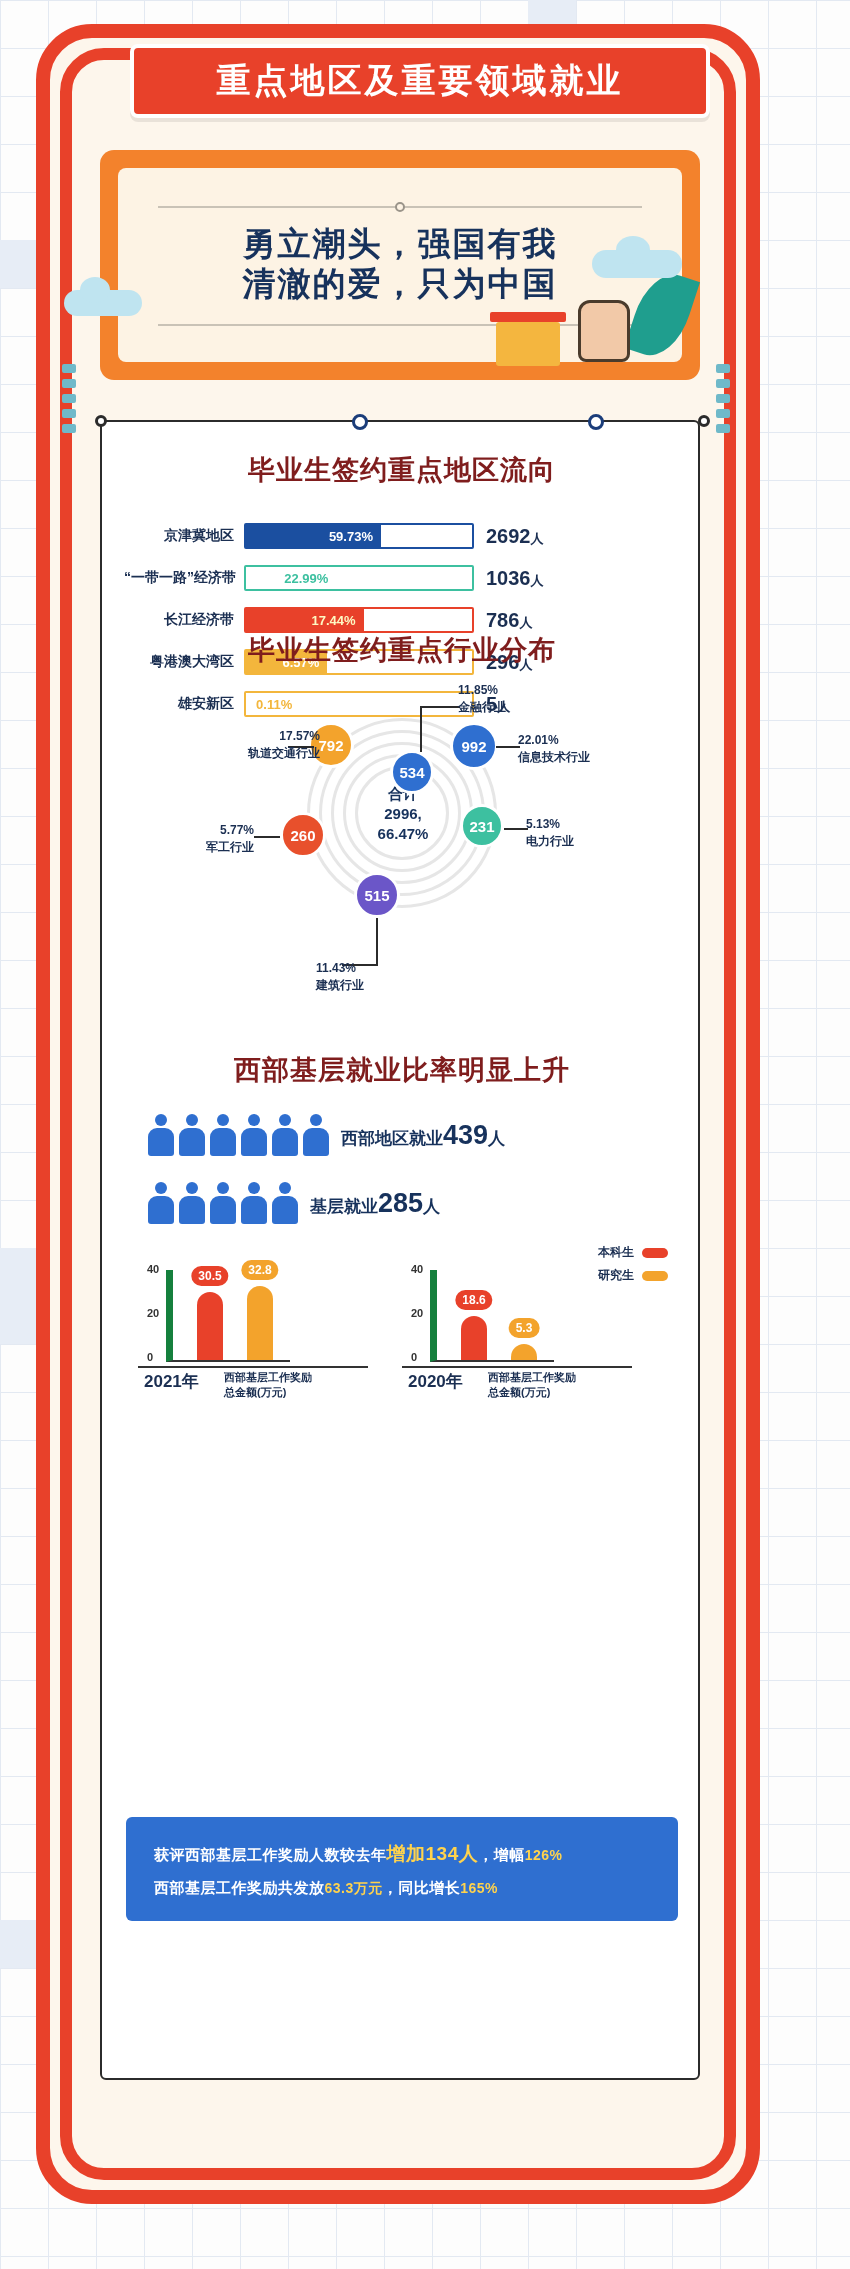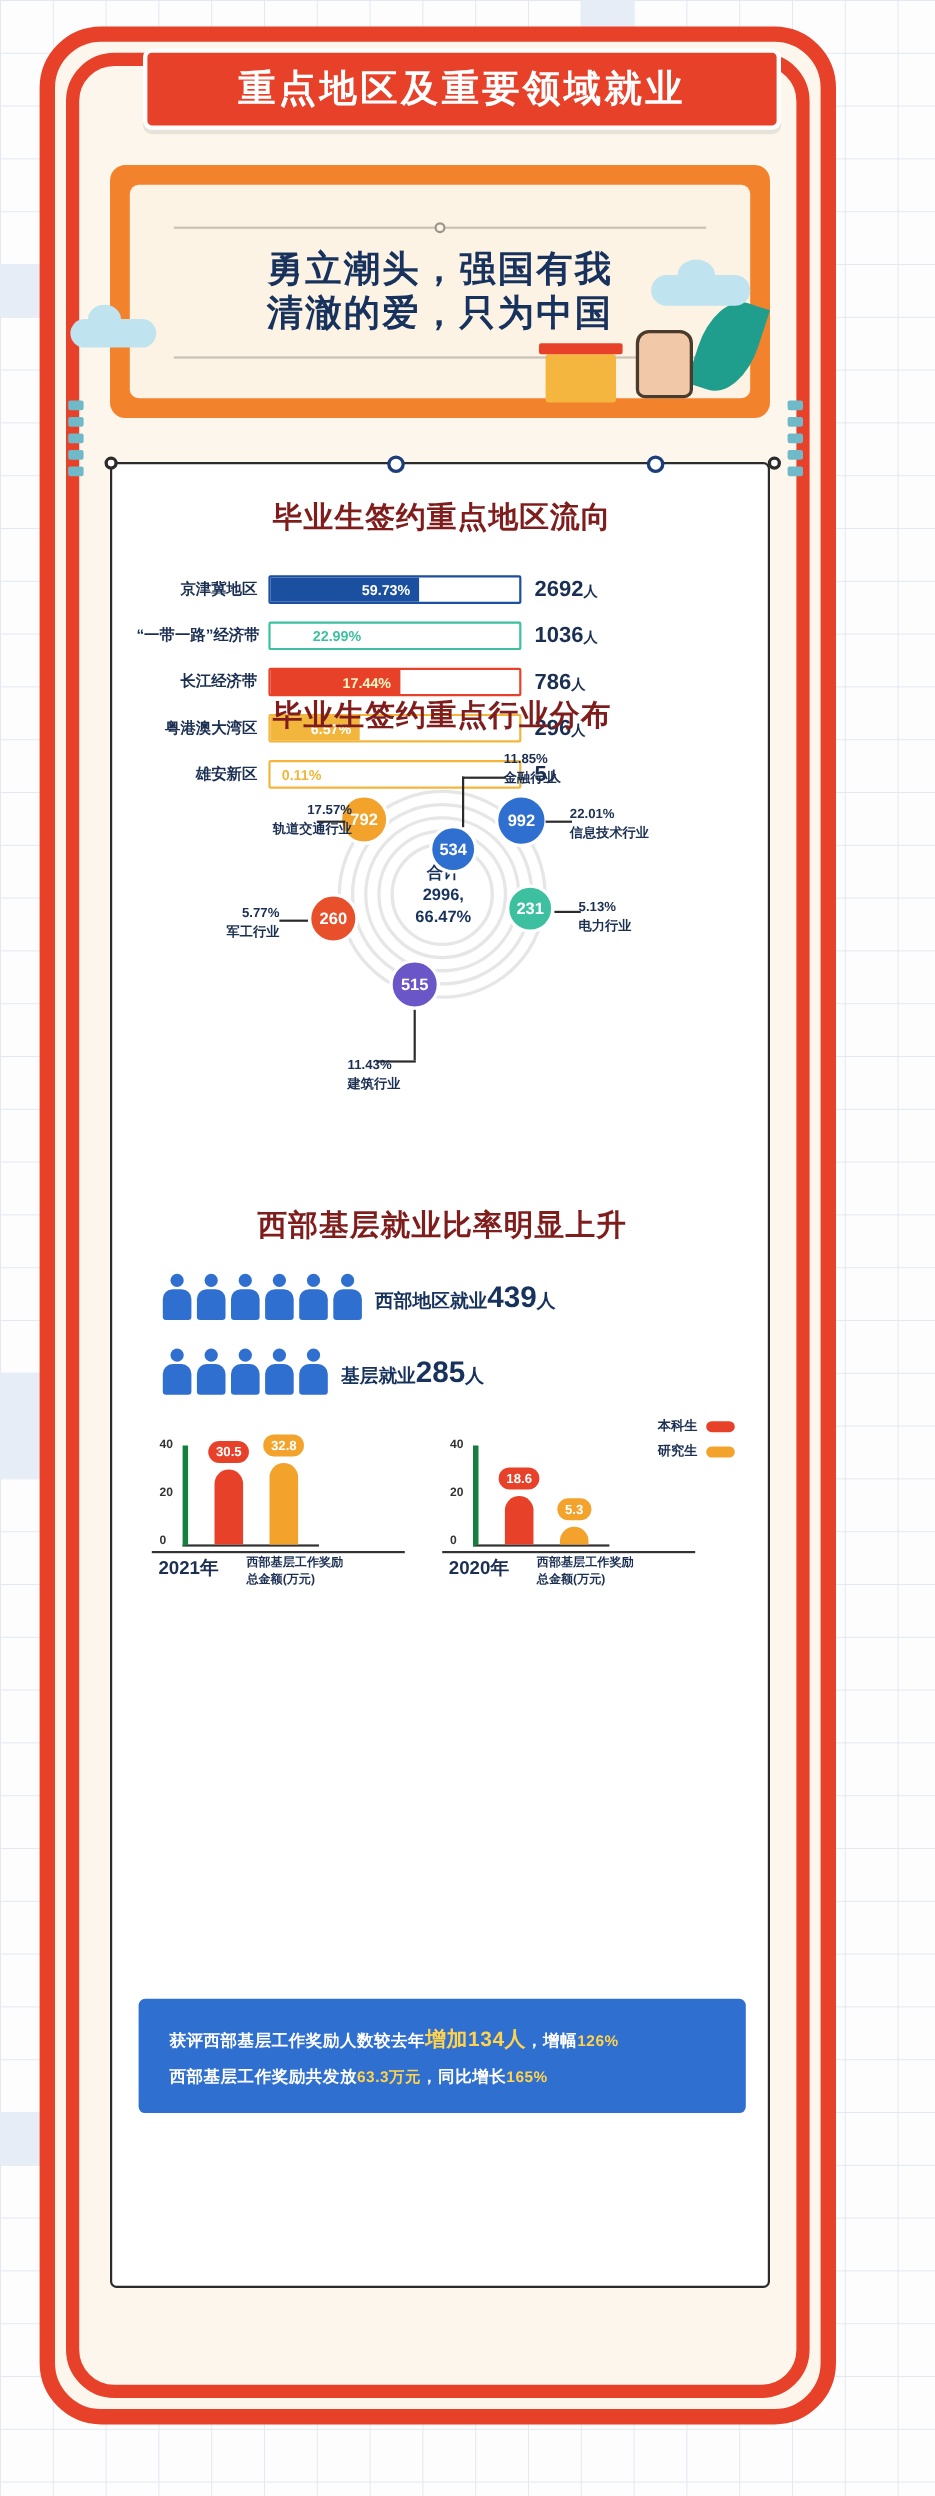--- a/index.html
+++ b/index.html
@@ -202,41 +202,41 @@
   .ann { position: absolute; font-size: 12px; font-weight: bold; color: #1b2f52; line-height: 17px; }
   .ann.a-fin  { left: 356px; top: 6px; }
   .ann.a-it   { left: 416px; top: 56px; }
   .ann.a-rail { left: 108px; top: 52px; text-align: right; width: 110px; }
   .ann.a-mil  { left: 26px;  top: 146px; text-align: right; width: 126px; }
   .ann.a-pow  { left: 424px; top: 140px; }
   .ann.a-con  { left: 214px; top: 284px; }
   .lead { position: absolute; background: #2b2b2b; }
 
   
-  .s3 { position: absolute; left: 0; top: 630px; width: 600px; margin-top: 44px; }
+  .s3 { position: absolute; left: 0; top: 630px; width: 600px; }
   .s3-title { margin-top: 0; }
   .people-row { display: flex; align-items: center; margin-top: 26px; padding-left: 46px; }
   .ppl { display: flex; gap: 5px; }
   .person { width: 26px; height: 42px; position: relative; }
   .person .head { position: absolute; left: 7px; top: 0; width: 12px; height: 12px; border-radius: 50%; background: #2f6fd0; }
   .person .body { position: absolute; left: 0; top: 14px; width: 26px; height: 28px; background: #2f6fd0; border-radius: 9px 9px 3px 3px; }
   .ppl-text { margin-left: 12px; font-size: 17px; font-weight: bold; color: #17325c; white-space: nowrap; }
   .ppl-text b { font-size: 27px; color: #17325c; }
 
   
   .minis { position: absolute; left: 0; top: 200px; width: 600px; height: 150px; }
   .legend { position: absolute; right: 34px; top: -8px; font-size: 12px; font-weight: bold; color: #1b2f52; }
   .legend div { display: flex; align-items: center; justify-content: flex-end; margin-bottom: 6px; }
   .legend i { display: inline-block; width: 26px; height: 10px; border-radius: 5px; margin-left: 8px; }
   .mini {
     position: absolute; top: 18px; width: 230px; height: 120px;
   }
   .mini.m1 { left: 36px; }
   .mini.m2 { left: 300px; }
-  .mini .axis { position: absolute; left: 28px; top: 0; width: 124px; height: 92px; border-left: 5px solid #15803d; border-bottom: 2px solid #333; }
+  .mini .axis { position: absolute; left: 28px; top: 0; width: 124px; height: 92px; border-left: 7px solid #15803d; border-bottom: 2px solid #333; }
   .mini .tick { position: absolute; left: -26px; font-size: 11px; color: #333; font-weight: bold; }
   .mini .t40 { top: -7px; } .mini .t20 { top: 37px; } .mini .t0 { top: 81px; }
   .mcol { position: absolute; bottom: 0; width: 26px; border-radius: 13px 13px 0 0; }
   .mcol .cap {
     position: absolute; left: 50%; transform: translateX(-50%); top: -26px;
     color: #fff; font-size: 12px; font-weight: bold; padding: 3px 7px; border-radius: 10px; white-space: nowrap;
   }
   .mini .yearline { position: absolute; left: 0; top: 96px; width: 230px; height: 2px; background: #333; }
   .mini .year { position: absolute; left: 6px; top: 100px; font-size: 17px; font-weight: bold; color: #1b2f52; }
   .mini .ylab { position: absolute; left: 86px; top: 100px; font-size: 11px; font-weight: bold; color: #1b2f52; line-height: 15px; }

